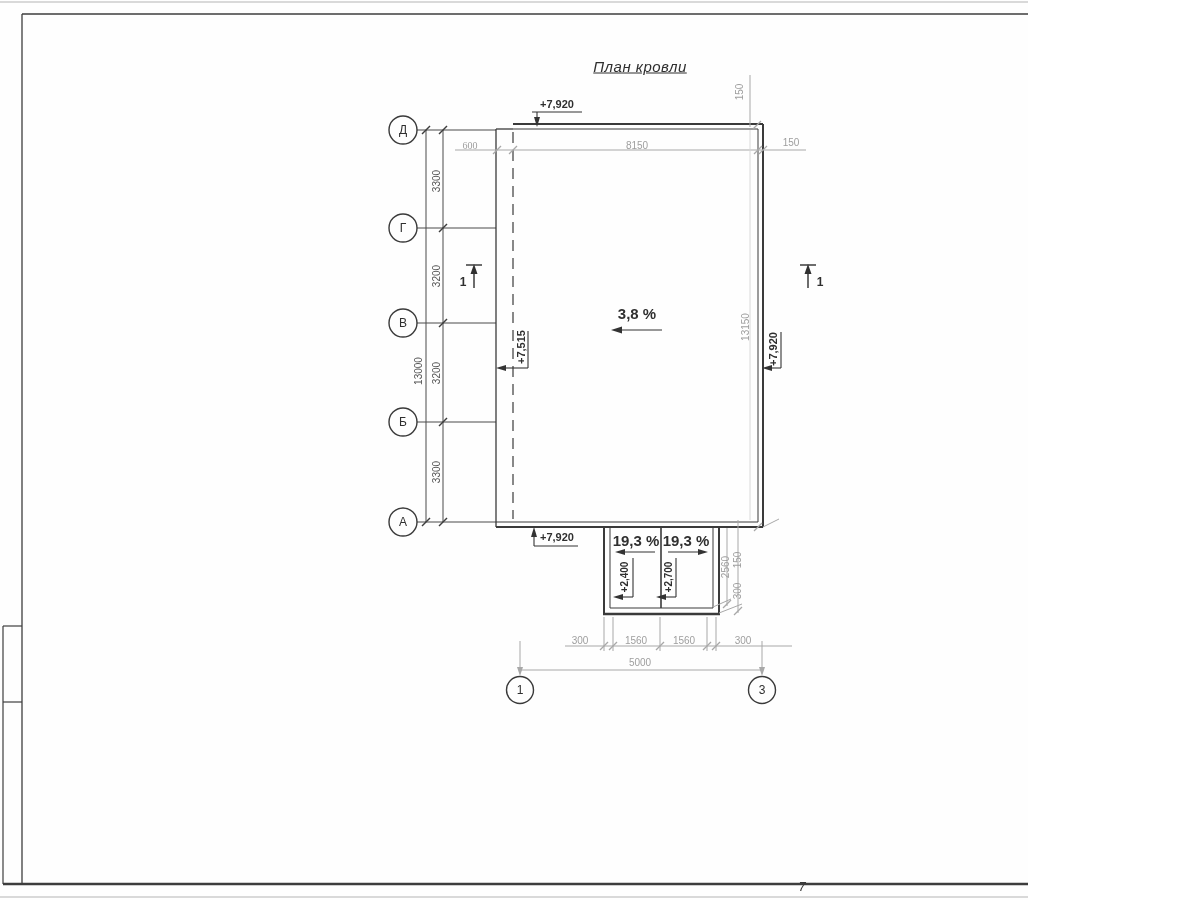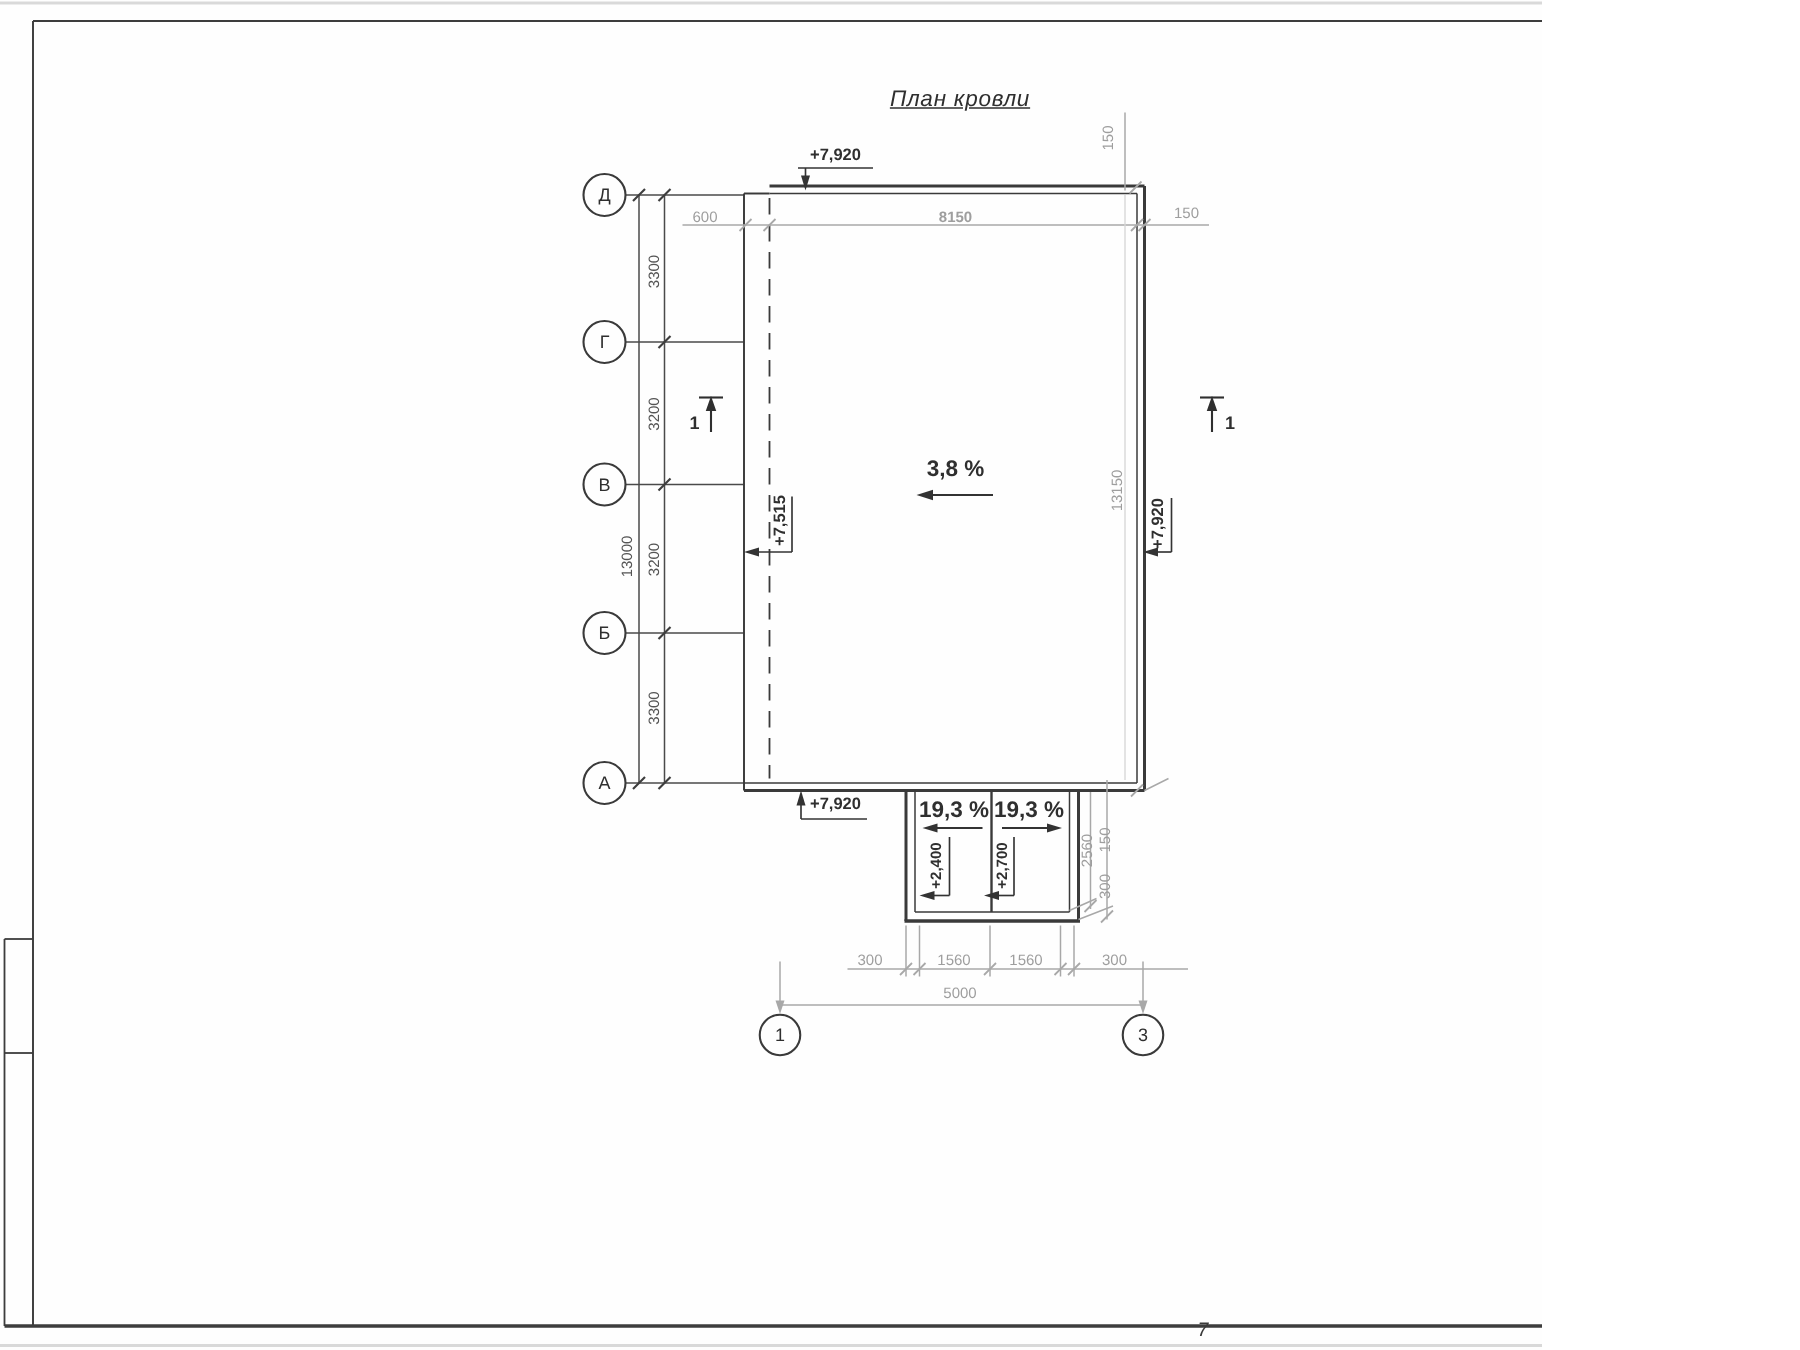--- a/index.html
+++ b/index.html
@@ -191,22 +191,22 @@
 
   <span class="t axis-label" style="left:520px;top:690px;">1</span>
   <span class="t axis-label" style="left:762px;top:690px;">3</span>
 
   <span class="t v dim" style="left:437px;top:181px;color:#555;">3300</span>
   <span class="t v dim" style="left:437px;top:276px;color:#555;">3200</span>
   <span class="t v dim" style="left:437px;top:373px;color:#555;">3200</span>
   <span class="t v dim" style="left:437px;top:472px;color:#555;">3300</span>
   <span class="t v dim" style="left:419px;top:371px;color:#555;">13000</span>
 
-  <span class="t dim gray" style="left:470px;top:146px;">600</span>
-  <span class="t dim gray" style="left:637px;top:146px;font-weight:bold;">8150</span>
+  <span class="t dim gray" style="left:470px;top:146px;font-family:Liberation Serif, serif;">600</span>
+  <span class="t dim gray" style="left:637px;top:146px;">8150</span>
   <span class="t dim gray" style="left:791px;top:143px;">150</span>
   <span class="t v dim gray" style="left:740px;top:92px;">150</span>
   <span class="t v dim gray" style="left:746px;top:327px;">13150</span>
 
   <span class="t v dim gray" style="left:726px;top:567px;">2560</span>
   <span class="t v dim gray" style="left:738px;top:560px;">150</span>
   <span class="t v dim gray" style="left:738px;top:591px;">300</span>
 
   <span class="t dim gray" style="left:580px;top:641px;">300</span>
   <span class="t dim gray" style="left:636px;top:641px;">1560</span>

